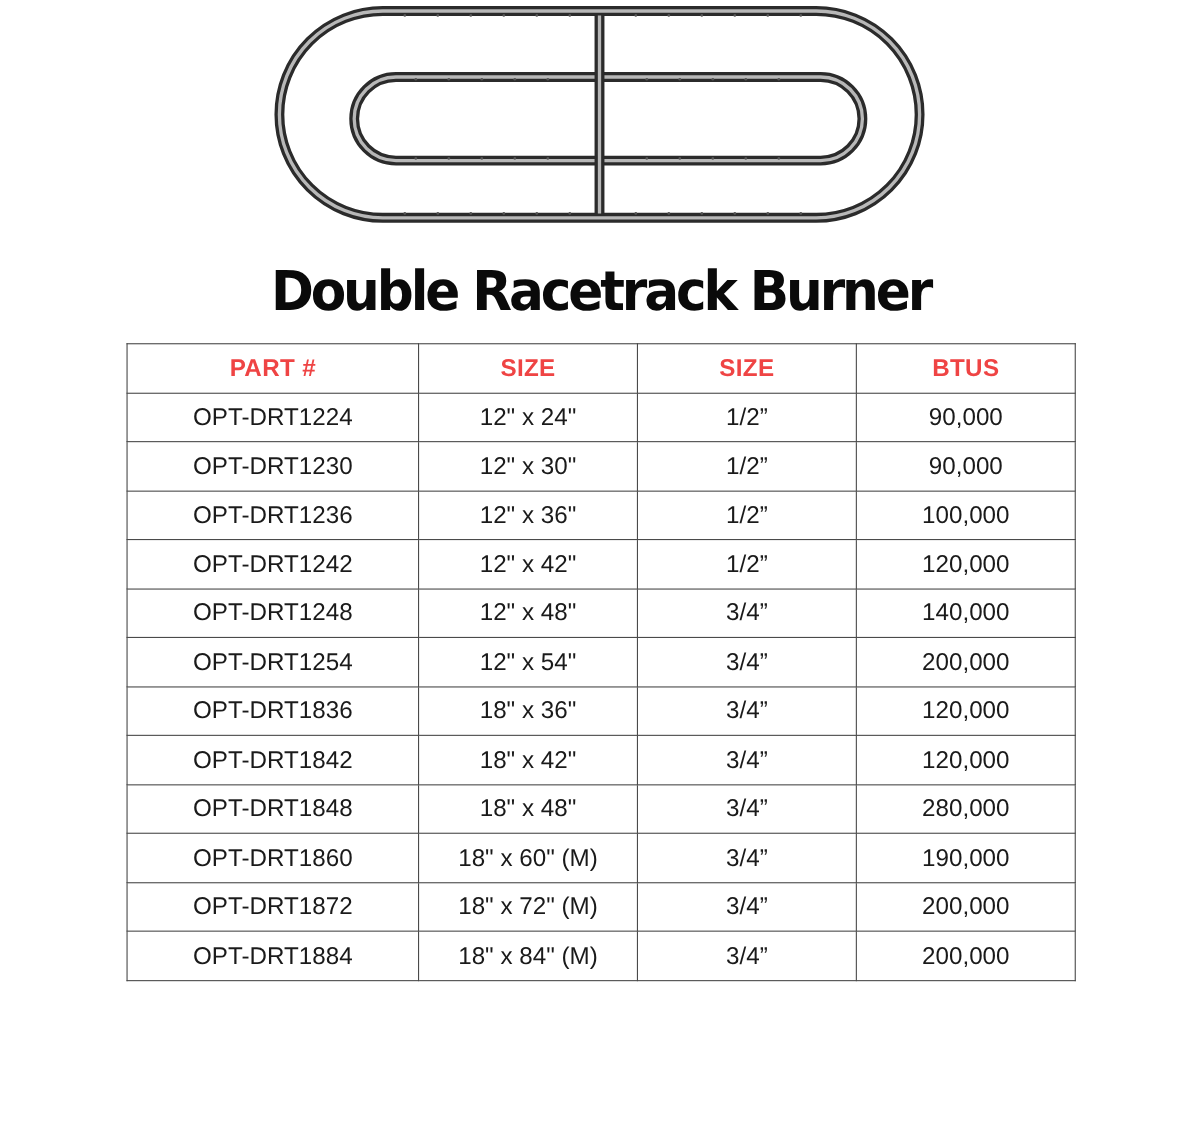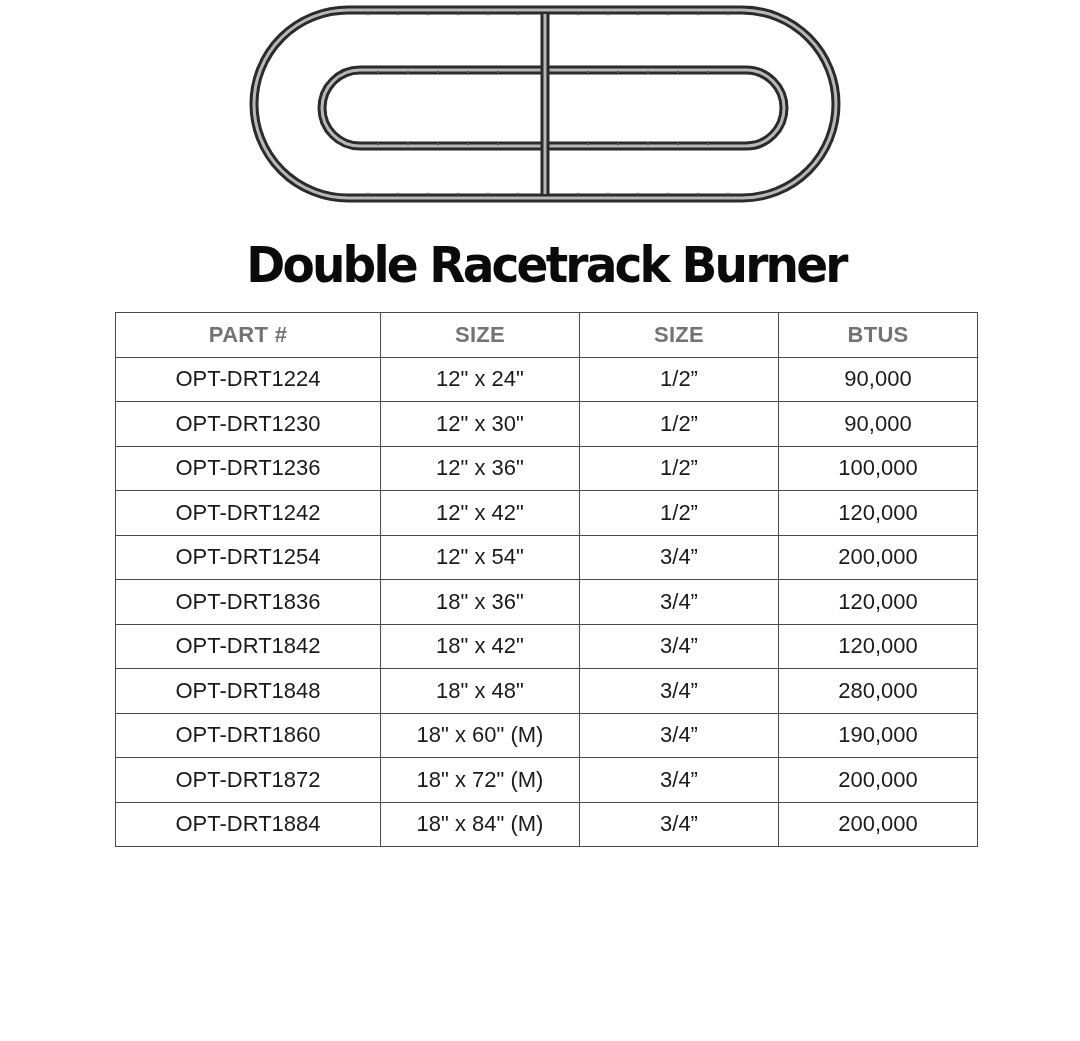--- a/index.html
+++ b/index.html
@@ -52,21 +52,21 @@
       vertical-align: middle;
       height: 43.5px;
       padding: 0;
       font-size: 22px;
       color: #1a1a1a;
     }
     table.spec-table th {
       font-weight: bold;
       font-size: 22px;
       letter-spacing: 0.3px;
-      color: #737373;
+      color: #ef4444;
     }
     col.c1 { width: 265px; }
     col.c2 { width: 199px; }
     col.c3 { width: 199px; }
     col.c4 { width: 199px; }
   </style>
 </head>
 <body>
 
 <svg class="burner-image" viewBox="0 0 594 200" xmlns="http://www.w3.org/2000/svg">
@@ -171,20 +171,26 @@
       <td>1/2”</td>
       <td>100,000</td>
     </tr>
     <tr>
       <td>OPT-DRT1242</td>
       <td>12" x 42"</td>
       <td>1/2”</td>
       <td>120,000</td>
     </tr>
     <tr>
+      <td>OPT-DRT1248</td>
+      <td>12" x 48"</td>
+      <td>3/4”</td>
+      <td>140,000</td>
+    </tr>
+    <tr>
       <td>OPT-DRT1254</td>
       <td>12" x 54"</td>
       <td>3/4”</td>
       <td>200,000</td>
     </tr>
     <tr>
       <td>OPT-DRT1836</td>
       <td>18" x 36"</td>
       <td>3/4”</td>
       <td>120,000</td>

